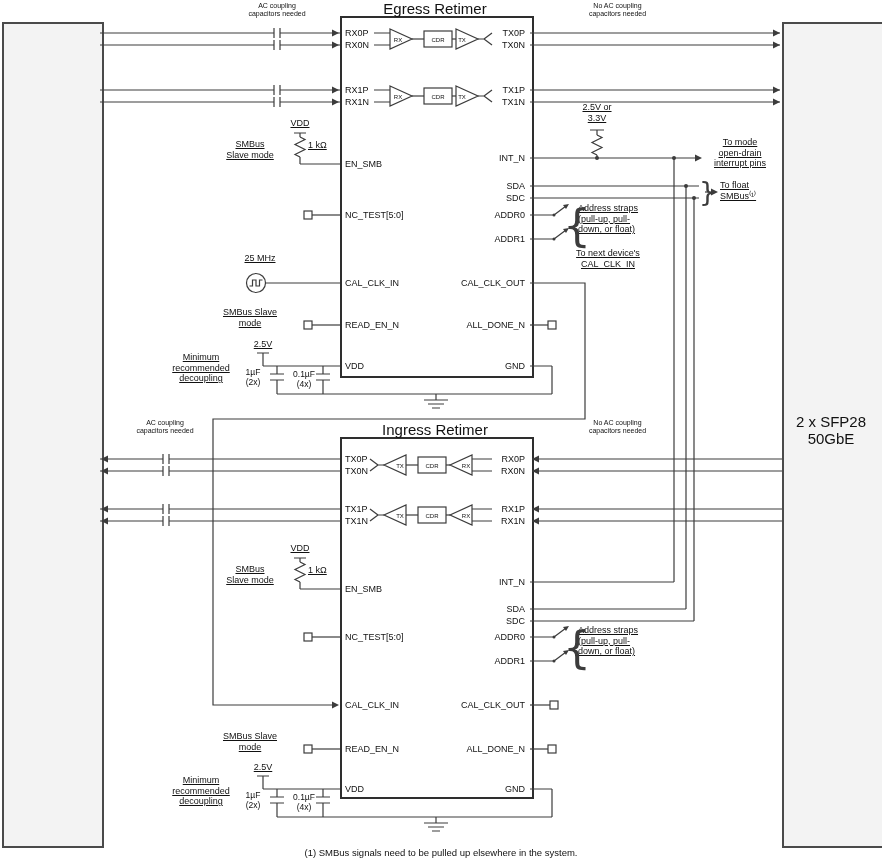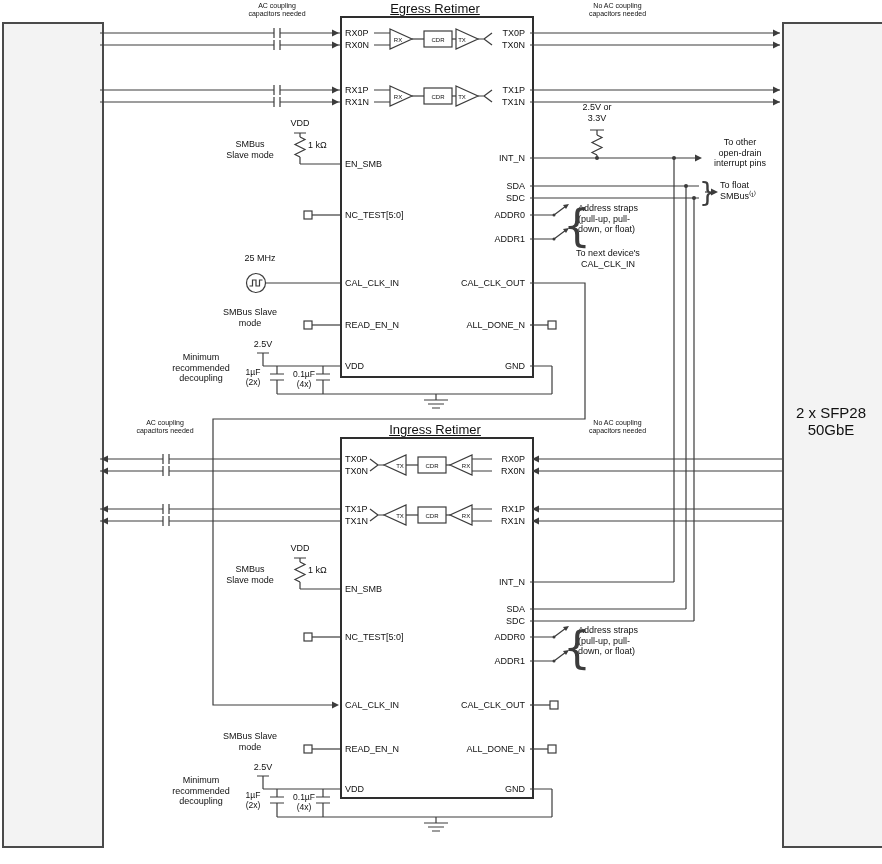--- a/index.html
+++ b/index.html
@@ -8,24 +8,24 @@
   .block{position:absolute;background:#f3f3f3;border:2px solid #4a4a4a;}
   .box{position:absolute;background:#fff;border:2px solid #2e2e2e;}
   svg.wires{position:absolute;left:0;top:0;}
   svg .w{fill:none;stroke:#3c3c3c;stroke-width:1.2px;}
   svg .ws{fill:#fff;stroke:#3c3c3c;stroke-width:1.2px;}
   svg .f{fill:#3c3c3c;stroke:none;}
   svg text{font-family:"Liberation Sans",sans-serif;font-size:6px;fill:#111;}
   .lbl{position:absolute;color:#111;white-space:pre-line;}
   .c{text-align:center;} .r{text-align:right;}
   .pin{font-size:9px;line-height:12px;}
-  .ann{font-size:9px;line-height:10.5px;}
+  .ann{font-size:9px;line-height:10.5px;text-decoration:underline;}
   .ann2{font-size:8.5px;line-height:10px;}
   .tiny{font-size:7px;line-height:7.5px;}
-  .title{font-size:13px;line-height:13px;text-decoration:underline;}
+  .title{font-size:15px;line-height:13px;}
   .blockname{font-size:15px;line-height:17px;}
   .foot{font-size:9.5px;line-height:11px;}
   .braceL{font-size:44px;line-height:47px;color:#3c3c3c;font-family:"DejaVu Sans",sans-serif;}
   .braceS{font-size:27px;line-height:28px;color:#3c3c3c;font-family:"DejaVu Sans",sans-serif;}
 </style>
 </head>
 <body>
 
 <div class="canvas">
 
@@ -242,21 +242,21 @@
     <g>
       <path class="w" d="M530,705H550"></path>
         <rect class="ws" x="550" y="701" width="8" height="8"></rect>
     </g>
     <g>
       <path class="w" d="M530,749H548"></path>
         <rect class="ws" x="548" y="745" width="8" height="8"></rect>
     </g>
   </svg>
 
-  <div class="lbl blockname c" style="left:782px;top:404px;width:98px">2 x SFP28
+  <div class="lbl blockname c" style="left:782px;top:413px;width:98px">2 x SFP28
 50GbE</div>
   <div class="lbl title c" style="left:340px;top:2px;width:190px">Egress Retimer</div>
   <div class="lbl title c" style="left:340px;top:423px;width:190px">Ingress Retimer</div>
 
   <div class="lbl tiny c" style="left:232px;top:2px;width:90px">AC coupling
 capacitors needed</div>
   <div class="lbl tiny c" style="left:570px;top:2px;width:95px">No AC coupling
 capacitors needed</div>
   <div class="lbl tiny c" style="left:120px;top:419px;width:90px">AC coupling
 capacitors needed</div>
@@ -319,21 +319,21 @@
   <div class="lbl ann c" style="left:243px;top:339px;width:40px">2.5V</div>
   <div class="lbl ann2 c" style="left:233px;top:367px;width:40px">1µF
 (2x)</div>
   <div class="lbl ann2 c" style="left:284px;top:369px;width:40px">0.1µF
 (4x)</div>
   <div class="lbl ann c" style="left:156px;top:352px;width:90px">Minimum
 recommended
 decoupling</div>
   <div class="lbl ann c" style="left:572px;top:102px;width:50px">2.5V or
 3.3V</div>
-  <div class="lbl ann c" style="left:702px;top:137px;width:76px">To other
+  <div class="lbl ann c" style="left:702px;top:137px;width:76px">To mode
 open-drain
 interrupt pins</div>
   <div class="lbl ann" style="left:720px;top:180px;width:62px">To float
 SMBus⁽¹⁾</div>
   <div class="lbl braceS" style="left:699px;top:178px">}</div>
   <div class="lbl ann" style="left:578px;top:203px;width:85px">Address straps
 (pull-up, pull-
 down, or float)</div>
   <div class="lbl braceL" style="left:563px;top:202px">{</div>
   <div class="lbl ann c" style="left:560px;top:248px;width:96px">To next device's
@@ -351,14 +351,15 @@
   <div class="lbl ann2 c" style="left:284px;top:792px;width:40px">0.1µF
 (4x)</div>
   <div class="lbl ann c" style="left:156px;top:775px;width:90px">Minimum
 recommended
 decoupling</div>
   <div class="lbl ann" style="left:578px;top:625px;width:85px">Address straps
 (pull-up, pull-
 down, or float)</div>
   <div class="lbl braceL" style="left:563px;top:624px">{</div>
 
+  <div class="lbl foot c" style="left:0;top:847px;width:882px">(1) SMBus signals need to be pulled up elsewhere in the system.</div>
 
 </div>
 
 </body></html>

